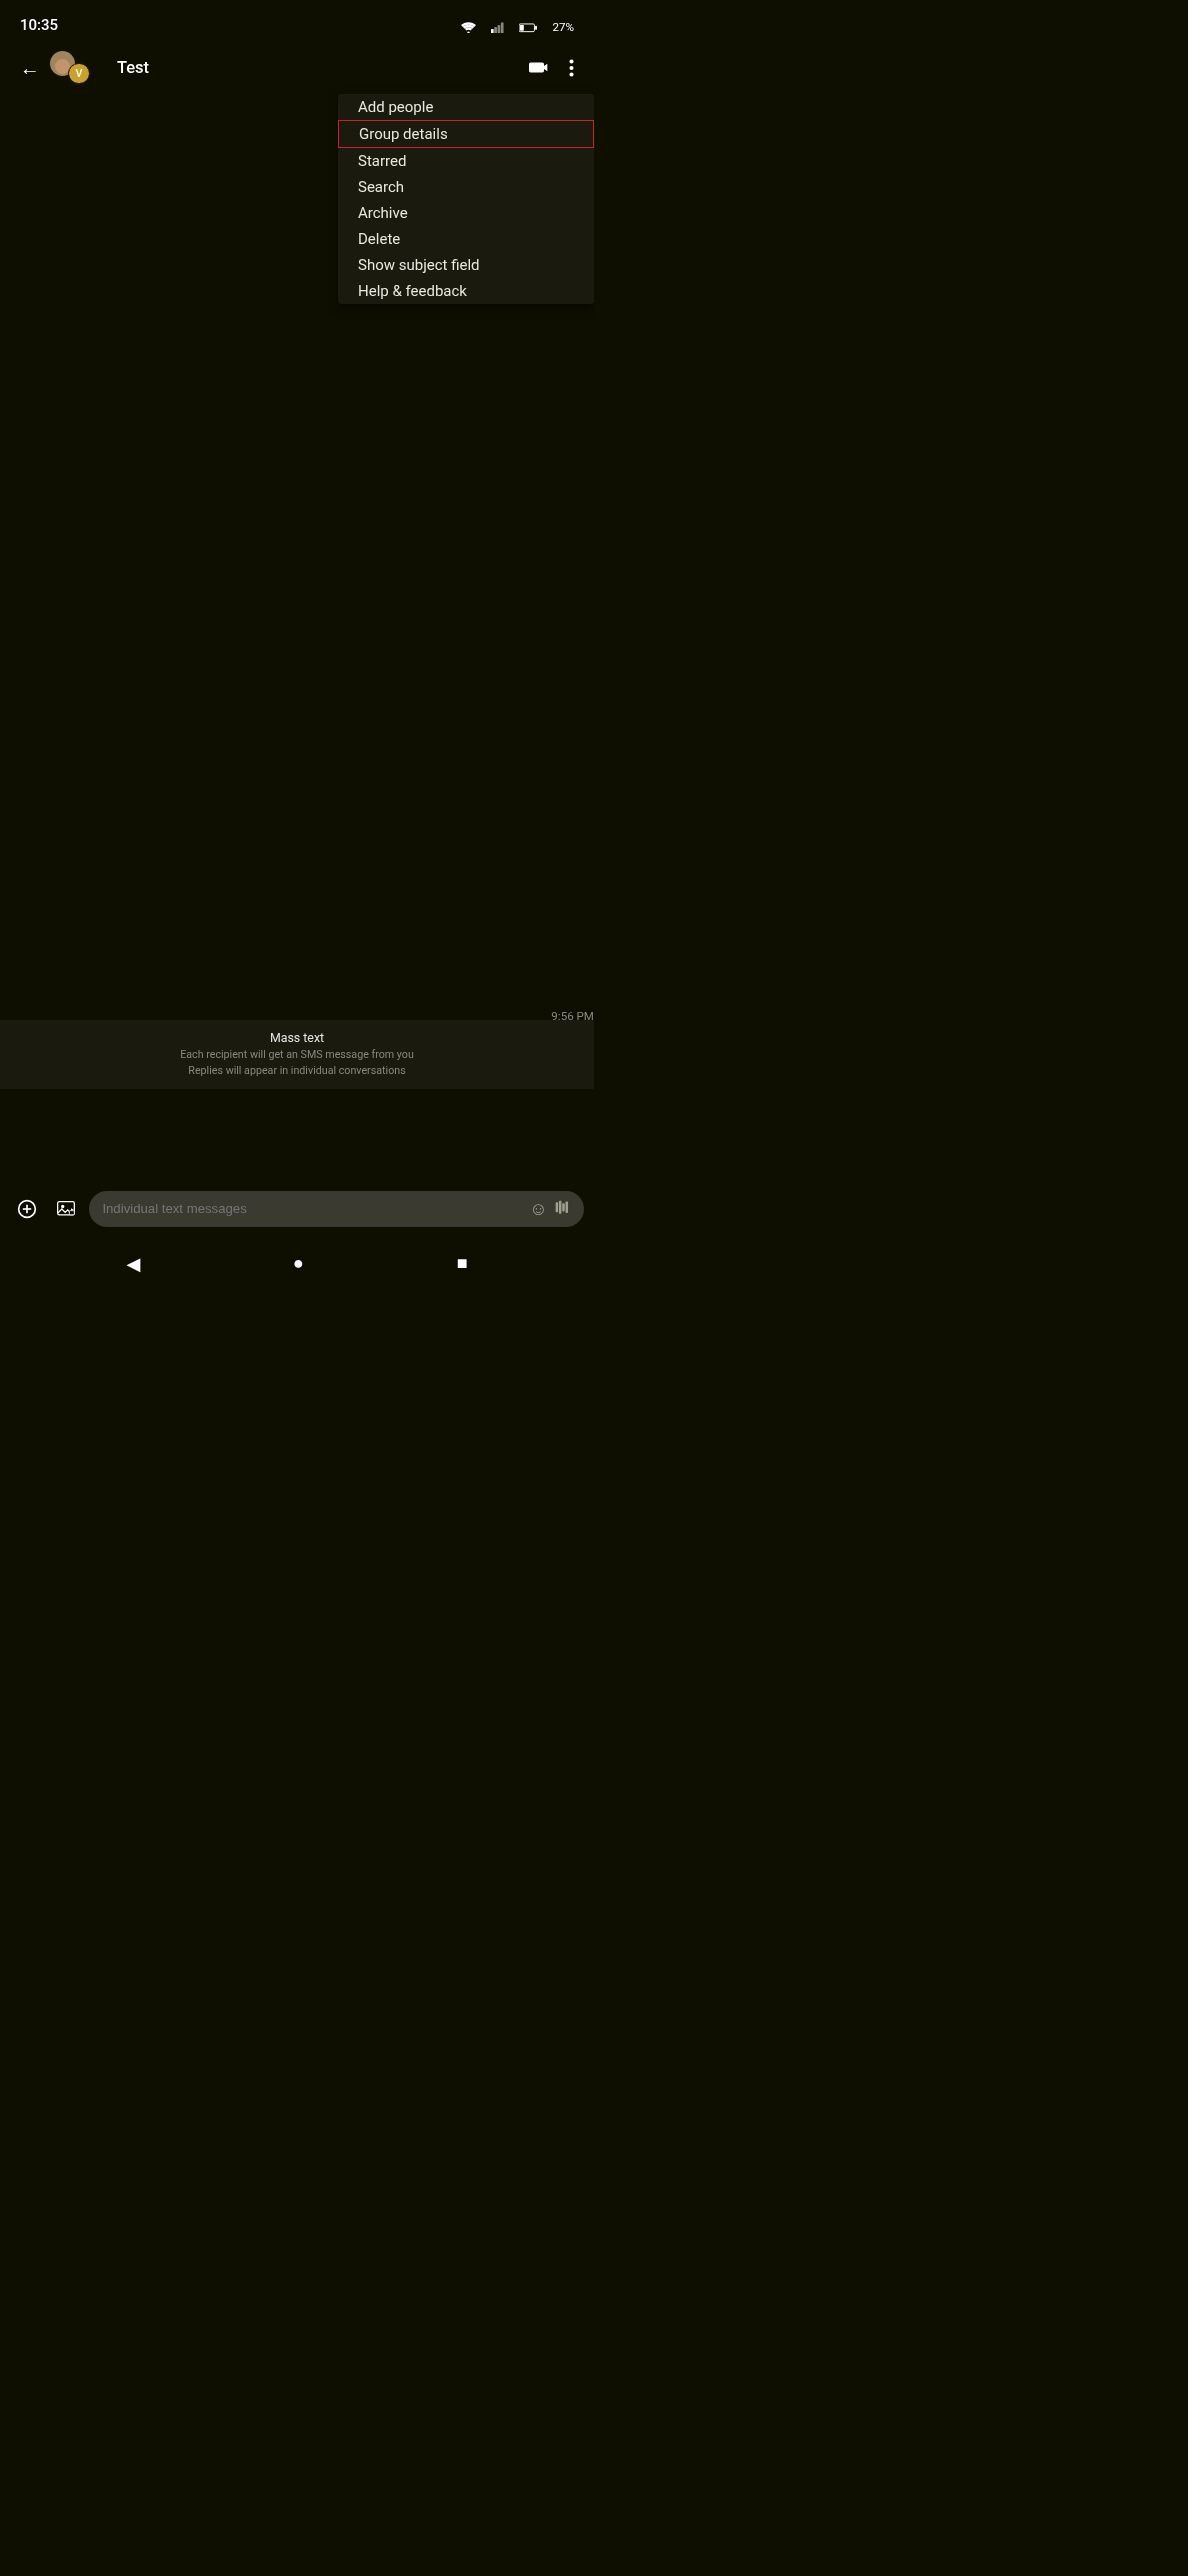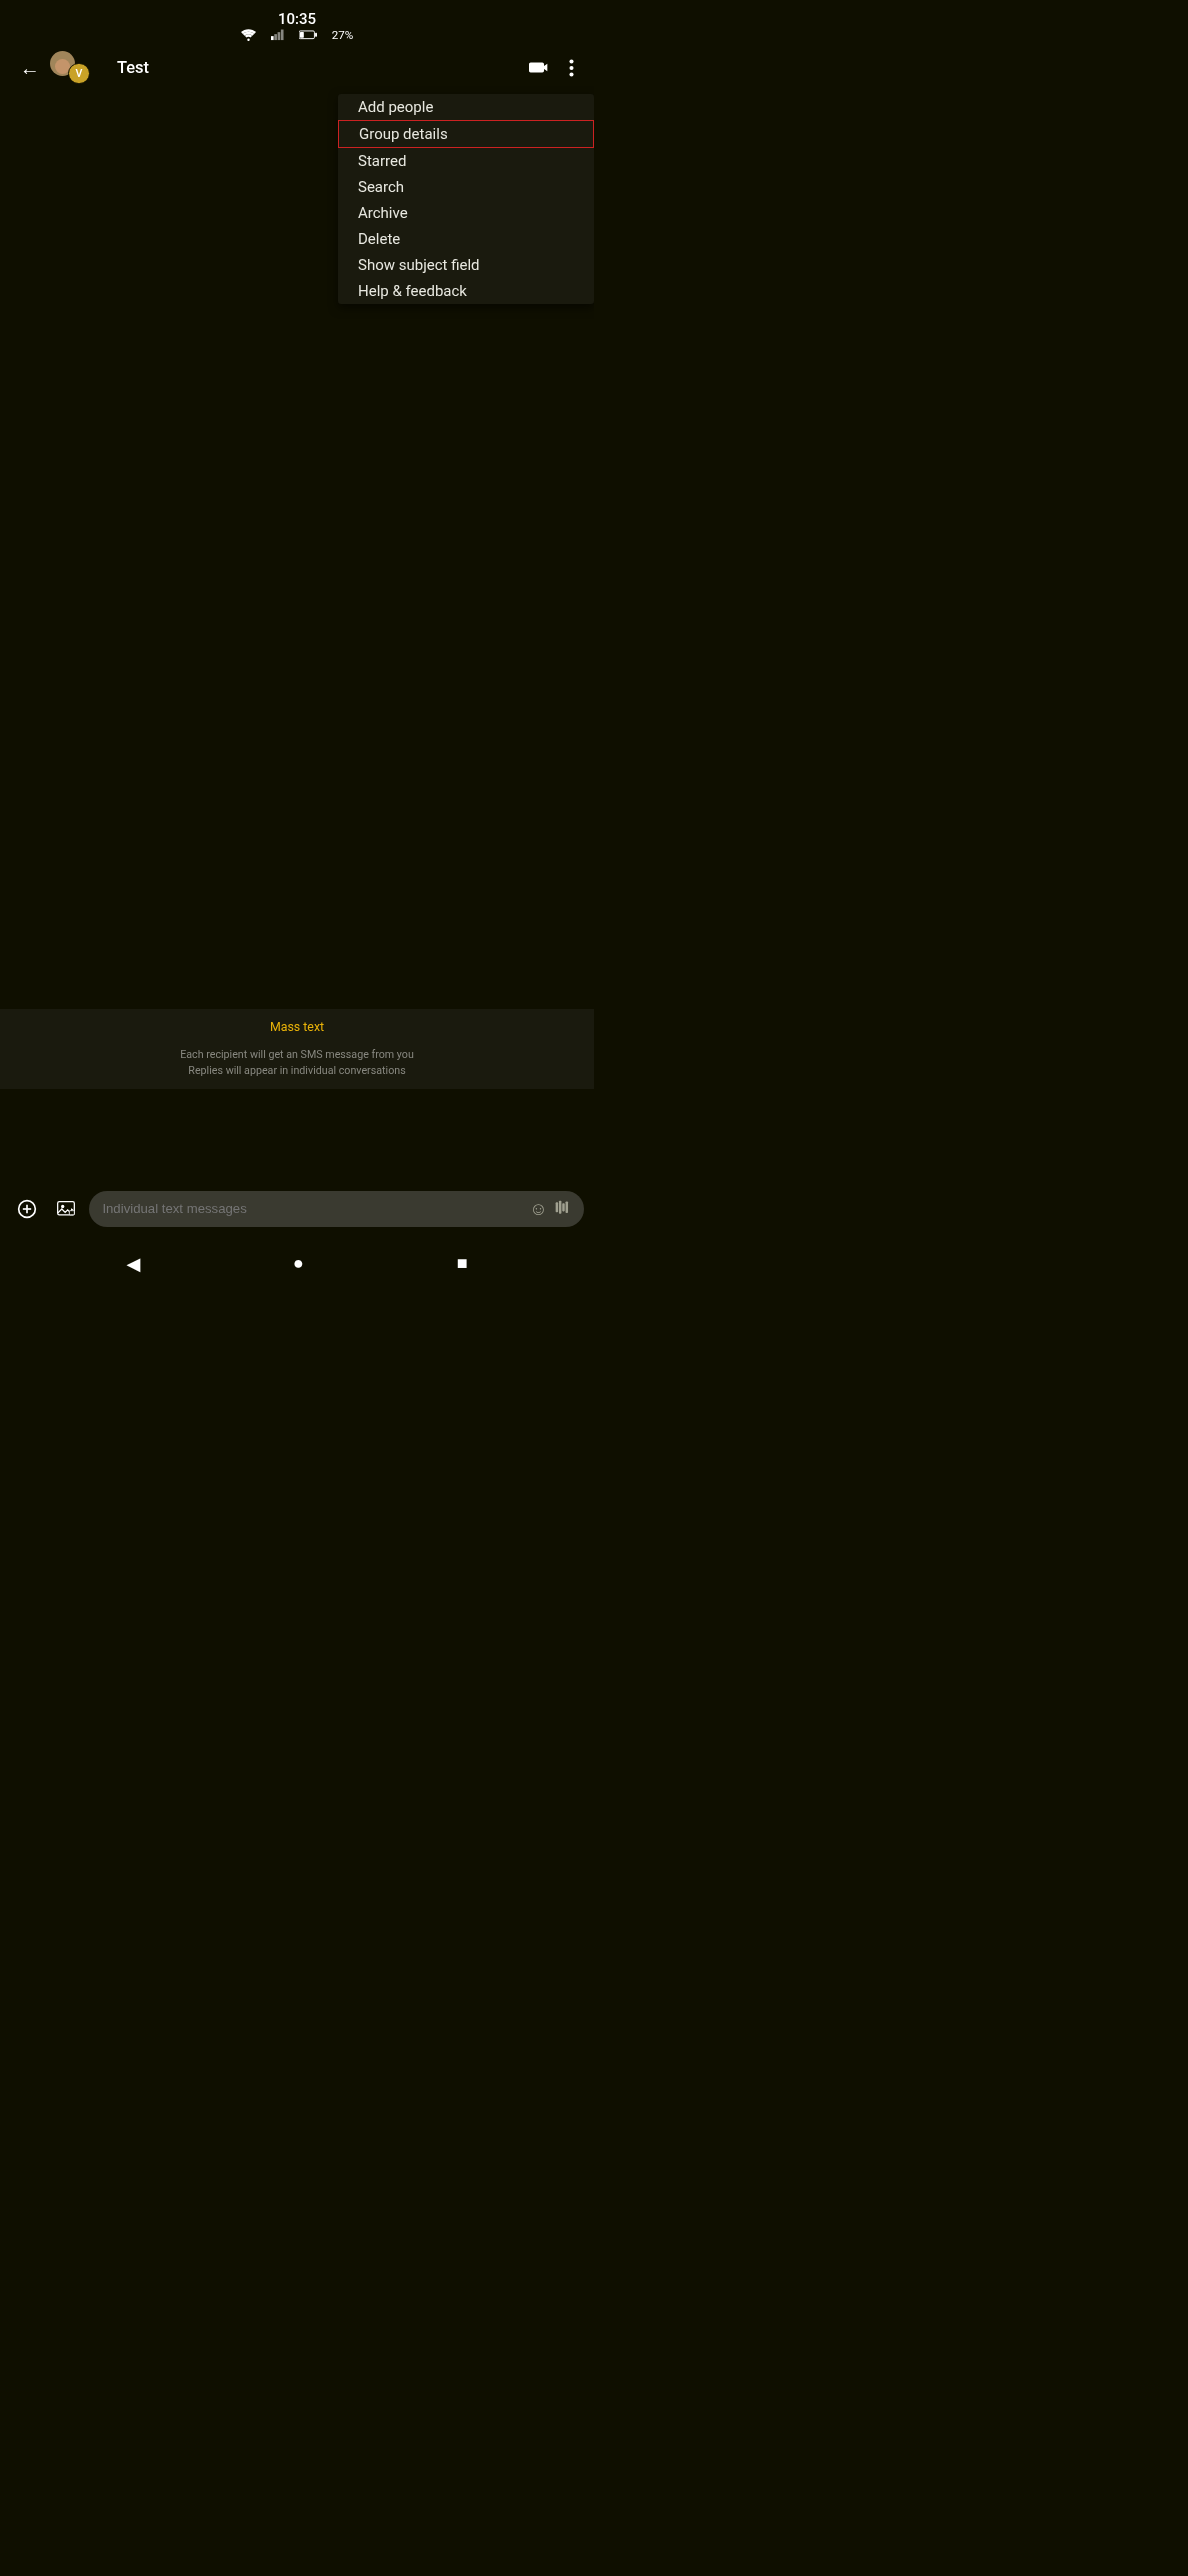--- a/index.html
+++ b/index.html
@@ -12,24 +12,23 @@
       font-family: 'Roboto', Arial, sans-serif;
       color: #ffffff;
       overflow: hidden;
       position: relative;
     }
 
     
     .status-bar {
       display: flex;
       justify-content: space-between;
-      align-items: center;
+      align-items: flex-end;
       padding: 10px 20px 6.6px;
       height: 41px;
-      flex-direction: column;
     }
 
     .status-time {
       font-size: 15px;
       font-weight: 500;
       color: #ffffff;
     }
 
     .status-icons {
       display: flex;
@@ -166,22 +165,22 @@
       bottom: 83px;
       left: 0;
       right: 0;
       text-align: center;
       padding: 10px 13.2px;
       background: #1a1a0e;
     }
 
     .mass-text-title {
       font-size: 12.4px;
-      color: #eab308;
-      margin-bottom: 13px;
+      color: #e5e5e5;
+      margin-bottom: 2px;
     }
 
     .mass-text-desc {
       font-size: 10.7px;
       color: #888880;
       line-height: 1.5;
     }
 
     
     .input-bar {

